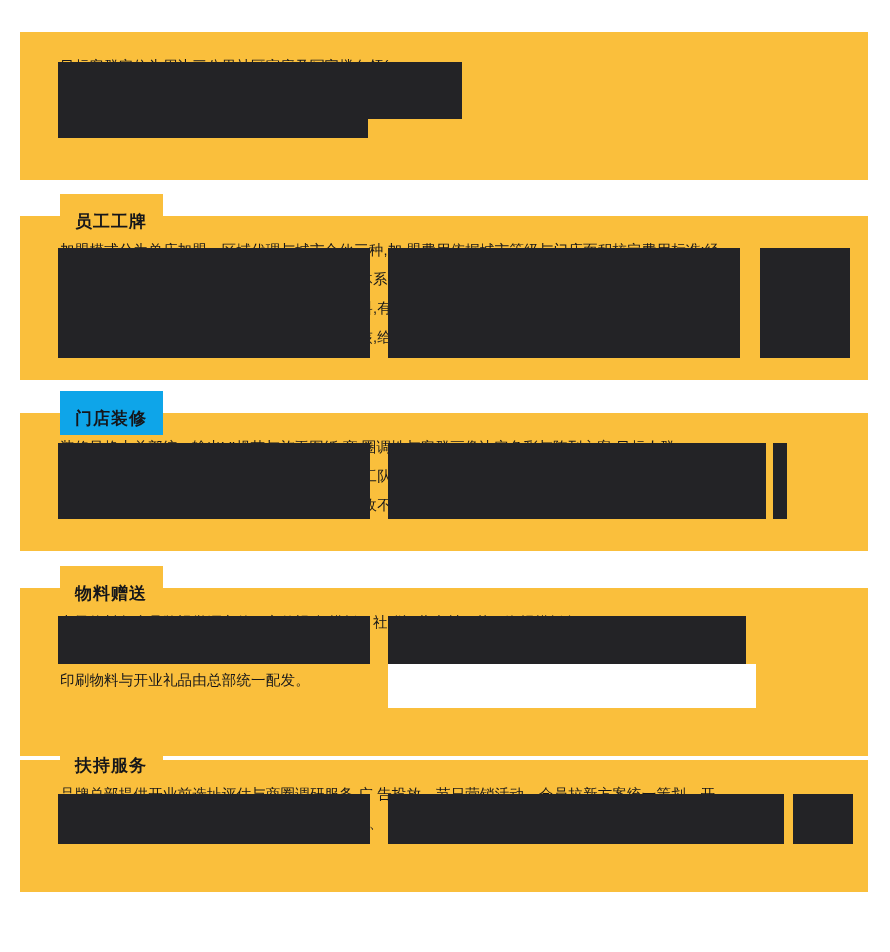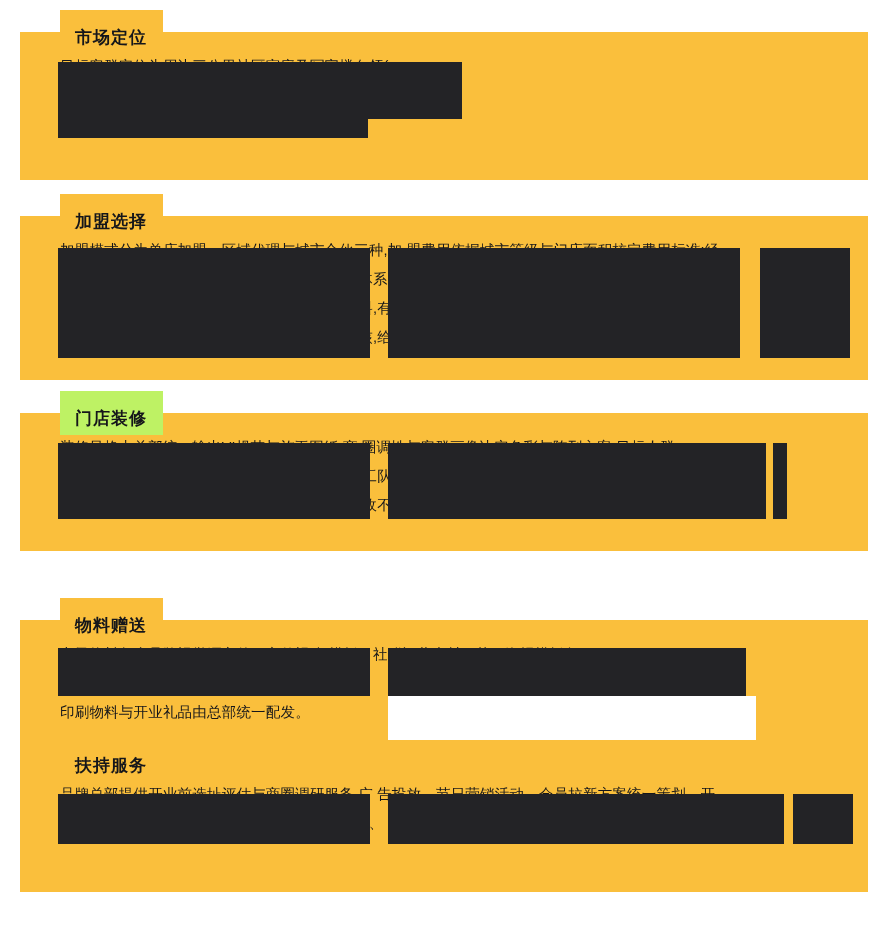--- a/index.html
+++ b/index.html
@@ -77,60 +77,57 @@
   }
   .redaction.white {
     background: #ffffff;
   }
 </style>
 </head>
 <body>
 
 <div id="page" style="background: rgb(255, 255, 255);">
     <div class="card" style="top: 32px; height: 148px; background: rgb(250, 191, 60);">
-      <div class="card-tab" style="background: rgb(250, 191, 60);">
-        <span class="card-tab-label">市场定位</span>
-      </div>
       <div class="card-body">
         <p class="card-text">目标客群定位为周边三公里社区家庭及写字楼白领(
 适配商圈、社区、学校、医院等多种选址场景;
 广告投放与门店形象统一规划执行到位。</p>
       </div>
       <div class="redaction" style="left: 38px; top: 30px; width: 310px; height: 38px; background: rgb(35, 35, 38);"></div>
       <div class="redaction" style="left: 38px; top: 30px; width: 310px; height: 76px; background: rgb(35, 35, 38);"></div>
       <div class="redaction" style="left: 348px; top: 30px; width: 94px; height: 57px; background: rgb(35, 35, 38);"></div>
     </div>
     <div class="card" style="top: 216px; height: 164px; background: rgb(250, 191, 60);">
       <div class="card-tab" style="background: rgb(250, 191, 60);">
-        <span class="card-tab-label">加盟选择</span>
+        <span class="card-tab-label">员工工牌</span>
       </div>
       <div class="card-body">
         <p class="card-text">加盟模式分为单店加盟、区域代理与城市合伙三种,加 盟费用依据城市等级与门店面积核定费用标准;经
 悬挂统一品牌标识,享受总部统一供应链与价格体系,积 分体系与会员营销系统由总部统一搭建与维护;利
 单店投资预算区间明确,含设备、装修、首批物料,有 专属督导全程跟进开业筹备与运营爬坡期;队
 设有加盟商培训体系,开业前完成理论与实操考核,给 予选址评估、人员招聘、开业活动全流程支持。</p>
       </div>
       <div class="redaction" style="left: 38px; top: 32px; width: 312px; height: 110px; background: rgb(35, 35, 38);"></div>
       <div class="redaction" style="left: 368px; top: 32px; width: 352px; height: 110px; background: rgb(35, 35, 38);"></div>
       <div class="redaction" style="left: 740px; top: 32px; width: 90px; height: 110px; background: rgb(35, 35, 38);"></div>
     </div>
     <div class="card" style="top: 413px; height: 138px; background: rgb(250, 191, 60);">
-      <div class="card-tab" style="background: #bef264;">
+      <div class="card-tab" style="background: #0ea5e9;">
         <span class="card-tab-label">门店装修</span>
       </div>
       <div class="card-body">
         <p class="card-text">装修风格由总部统一输出VI规范与施工图纸,商 圈调性与客群画像决定色彩与陈列方案,目标人群,
 所有工程材料需采用总部指定环保等级标准,施 工队伍可自选亦可由总部推荐合作方承接;
 验收合格后方可进入设备进场与试营业阶段,验 收不合格需限期整改并复检直至通过。</p>
       </div>
       <div class="redaction" style="left: 38px; top: 30px; width: 312px; height: 76px; background: rgb(35, 35, 38);"></div>
       <div class="redaction" style="left: 368px; top: 30px; width: 378px; height: 76px; background: rgb(35, 35, 38);"></div>
       <div class="redaction" style="left: 753px; top: 30px; width: 14px; height: 76px; background: rgb(35, 35, 38);"></div>
     </div>
-    <div class="card" style="top: 620px; height: 168px; background: rgb(250, 191, 60);">
+    <div class="card" style="top: 588px; height: 168px; background: rgb(250, 191, 60);">
       <div class="card-tab" style="background: rgb(250, 191, 60);">
         <span class="card-tab-label">物料赠送</span>
       </div>
       <div class="card-body">
         <p class="card-text">电子物料包含品牌视觉源文件、宣传视 频模板、社群运营素材、节日海报模板;证、
 授权牌匾、员工工牌、菜单灯片、
 印刷物料与开业礼品由总部统一配发。</p>
       </div>
       <div class="redaction" style="left: 38px; top: 28px; width: 312px; height: 48px; background: rgb(35, 35, 38);"></div>
       <div class="redaction" style="left: 368px; top: 28px; width: 358px; height: 48px; background: rgb(35, 35, 38);"></div>

